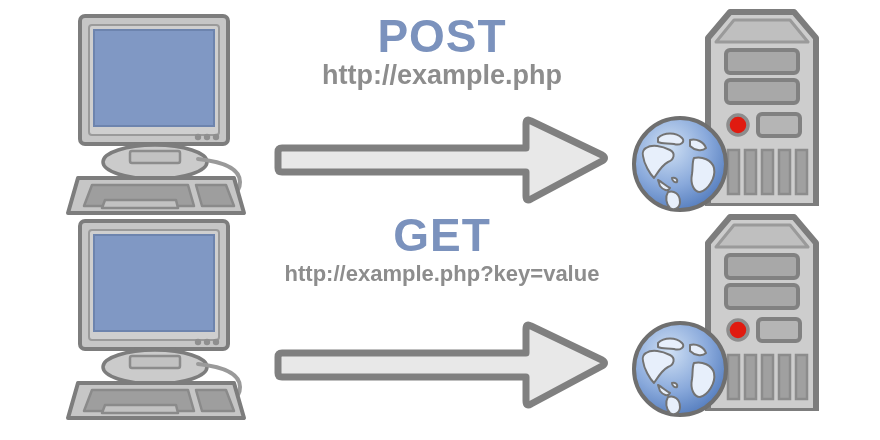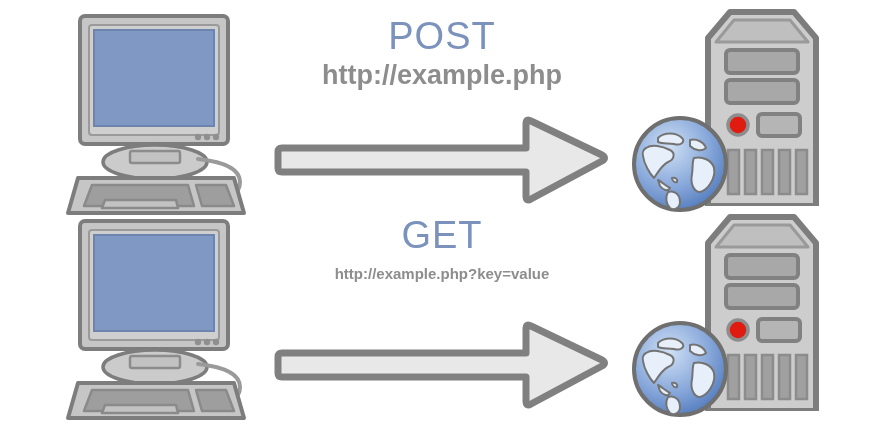--- a/index.html
+++ b/index.html
@@ -36,37 +36,37 @@
   .globe-art    { left: 628px; top: 112px; width: 104px; height: 104px; }
 
   .label-block {
     position: absolute;
     left: 258px;
     top: 14px;
     width: 368px;
     text-align: center;
   }
   .method-label {
-    font-size: 38px;
-    font-weight: normal;
+    font-size: 46px;
+    font-weight: bold;
     color: #7b92bd;
     letter-spacing: 1px;
     line-height: 44px;
     margin: 0;
   }
   .url-label {
     font-size: 27px;
     font-weight: bold;
     color: #8d8d8d;
     line-height: 30px;
     margin: 2px 0 0 0;
     white-space: nowrap;
   }
   #row-get .label-block { top: 8px; }
-  #row-get .url-label { font-size: 15px; }
+  #row-get .url-label { font-size: 22px; }
 </style>
 </head>
 <body>
 
 <div id="diagram">
 
   <div class="row" id="row-post">
 
     <svg class="art computer-art" viewBox="0 0 200 205">
 

